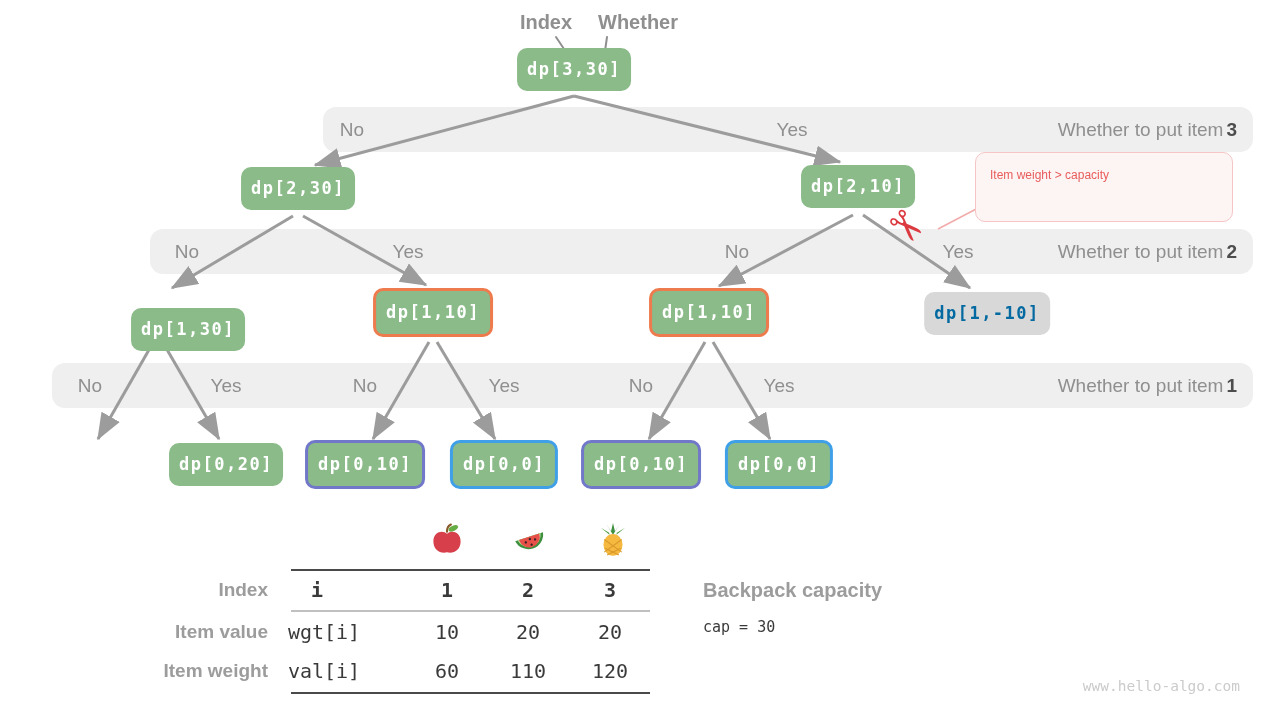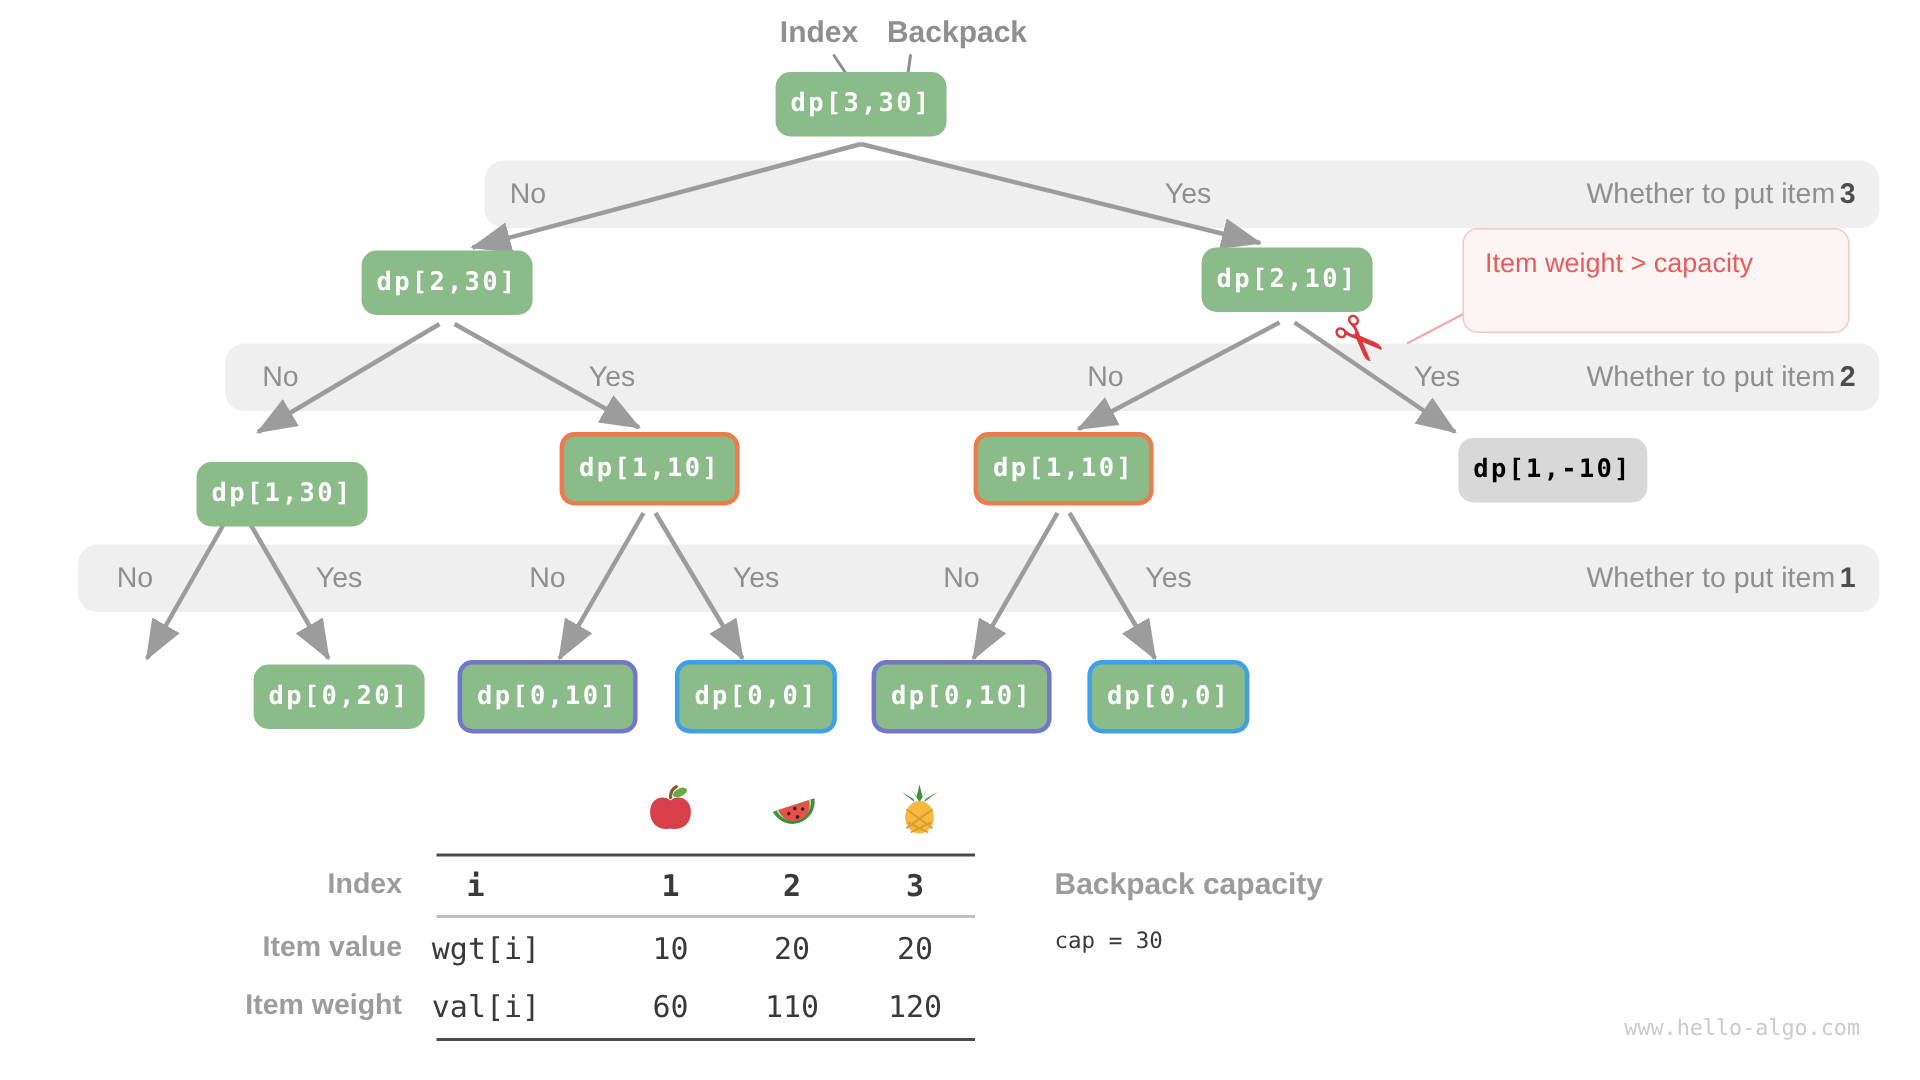--- a/index.html
+++ b/index.html
@@ -15,21 +15,21 @@
   .band-question{position:absolute;right:16px;top:50%;transform:translateY(-50%);
                  font-size:19px;color:#8f8f8f;white-space:nowrap;}
   .band-question b{color:#4d4d4d;font-weight:700;margin-left:3px;}
   
   svg.edges{position:absolute;left:0;top:0;z-index:1;pointer-events:none;}
   
   .node{position:absolute;transform:translateX(-50%);z-index:2;
         font-family:"DejaVu Sans Mono",monospace;font-weight:700;font-size:17px;
         letter-spacing:1.5px;line-height:17px;color:#ffffff;background:#8abb89;
         padding:13px 10px;border-radius:10px;white-space:nowrap;}
-  .node.gray{background:#d8d8d8;color:#000000;margin-left:48px;}
+  .node.gray{background:#d8d8d8;color:#0369a1;}
   .node.b-orange{border:3.5px solid #ee7b4d;}
   .node.b-purple{border:3.5px solid #7278c9;}
   .node.b-blue{border:3.5px solid #3fa0e8;}
   .p-root{left:574px;top:48px;}
   .p-230{left:298px;top:167px;}
   .p-210{left:858px;top:165px;}
   .p-130{left:158px;top:308px;margin-left:30px;}
   .p-110a{left:433px;top:288px;}
   .p-110b{left:709px;top:288px;}
   .p-1n10{left:987px;top:292px;}
@@ -43,21 +43,21 @@
   .hdr-label{position:absolute;top:11px;transform:translateX(-50%);
              font-size:20px;font-weight:700;color:#8f8f8f;z-index:2;}
   .hdr-index{left:546px;}
   .hdr-capacity{left:638px;}
   
   .pruning-box{position:absolute;left:975px;top:152px;width:258px;height:70px;
                box-sizing:border-box;background:#fdf4f4;border:1.5px solid #f6c6c6;
                border-radius:10px;padding:9px 14px;z-index:3;}
   .pruning-title{font-size:19px;font-weight:700;color:#e84b4b;line-height:24px;}
   .pruning-title .colon{font-weight:400;}
-  .pruning-desc{font-size:18px;font-weight:400;color:#e85c5c;line-height:26px;}
+  .pruning-desc{font-size:12px;font-weight:400;color:#e85c5c;line-height:26px;}
   .scissors{position:absolute;left:888px;top:206px;z-index:3;font-size:42px;
             color:#dc3a41;transform:rotate(45deg);transform-origin:50% 50%;
             font-family:"DejaVu Sans",sans-serif;line-height:1;}
   
   .tcell{position:absolute;transform:translate(-50%,-50%);white-space:nowrap;z-index:2;}
   .mono{font-family:"DejaVu Sans Mono",monospace;font-size:20px;color:#3a3a3a;}
   .mono.bold{font-weight:700;}
   .rowlabel{position:absolute;transform:translateY(-50%);right:1012px;
             font-size:19px;font-weight:700;color:#9c9c9c;white-space:nowrap;}
   .tline{position:absolute;left:291px;width:359px;z-index:1;}
@@ -119,21 +119,21 @@
       <line x1="713" y1="342" x2="770" y2="439" marker-end="url(#arw)"></line>
     </g>
     <g stroke="#909090" stroke-width="2" stroke-linecap="round">
       <line x1="556" y1="37" x2="570" y2="58"></line>
       <line x1="607" y1="37" x2="604" y2="58"></line>
     </g>
     <line x1="938" y1="229" x2="980" y2="207" stroke="#f2aaaa" stroke-width="1.5"></line>
   </svg>
 
   <span class="hdr-label hdr-index">Index</span>
-  <span class="hdr-label hdr-capacity">Backpack</span>
+  <span class="hdr-label hdr-capacity">Whether</span>
 
   <div class="node p-root">dp[3,30]</div>
   <div class="node p-230">dp[2,30]</div>
   <div class="node p-210">dp[2,10]</div>
   <div class="node p-130">dp[1,30]</div>
   <div class="node b-orange p-110a">dp[1,10]</div>
   <div class="node b-orange p-110b">dp[1,10]</div>
   <div class="node gray p-1n10">dp[1,-10]</div>
   <div class="node p-020">dp[0,20]</div>
   <div class="node b-purple p-010a">dp[0,10]</div>

